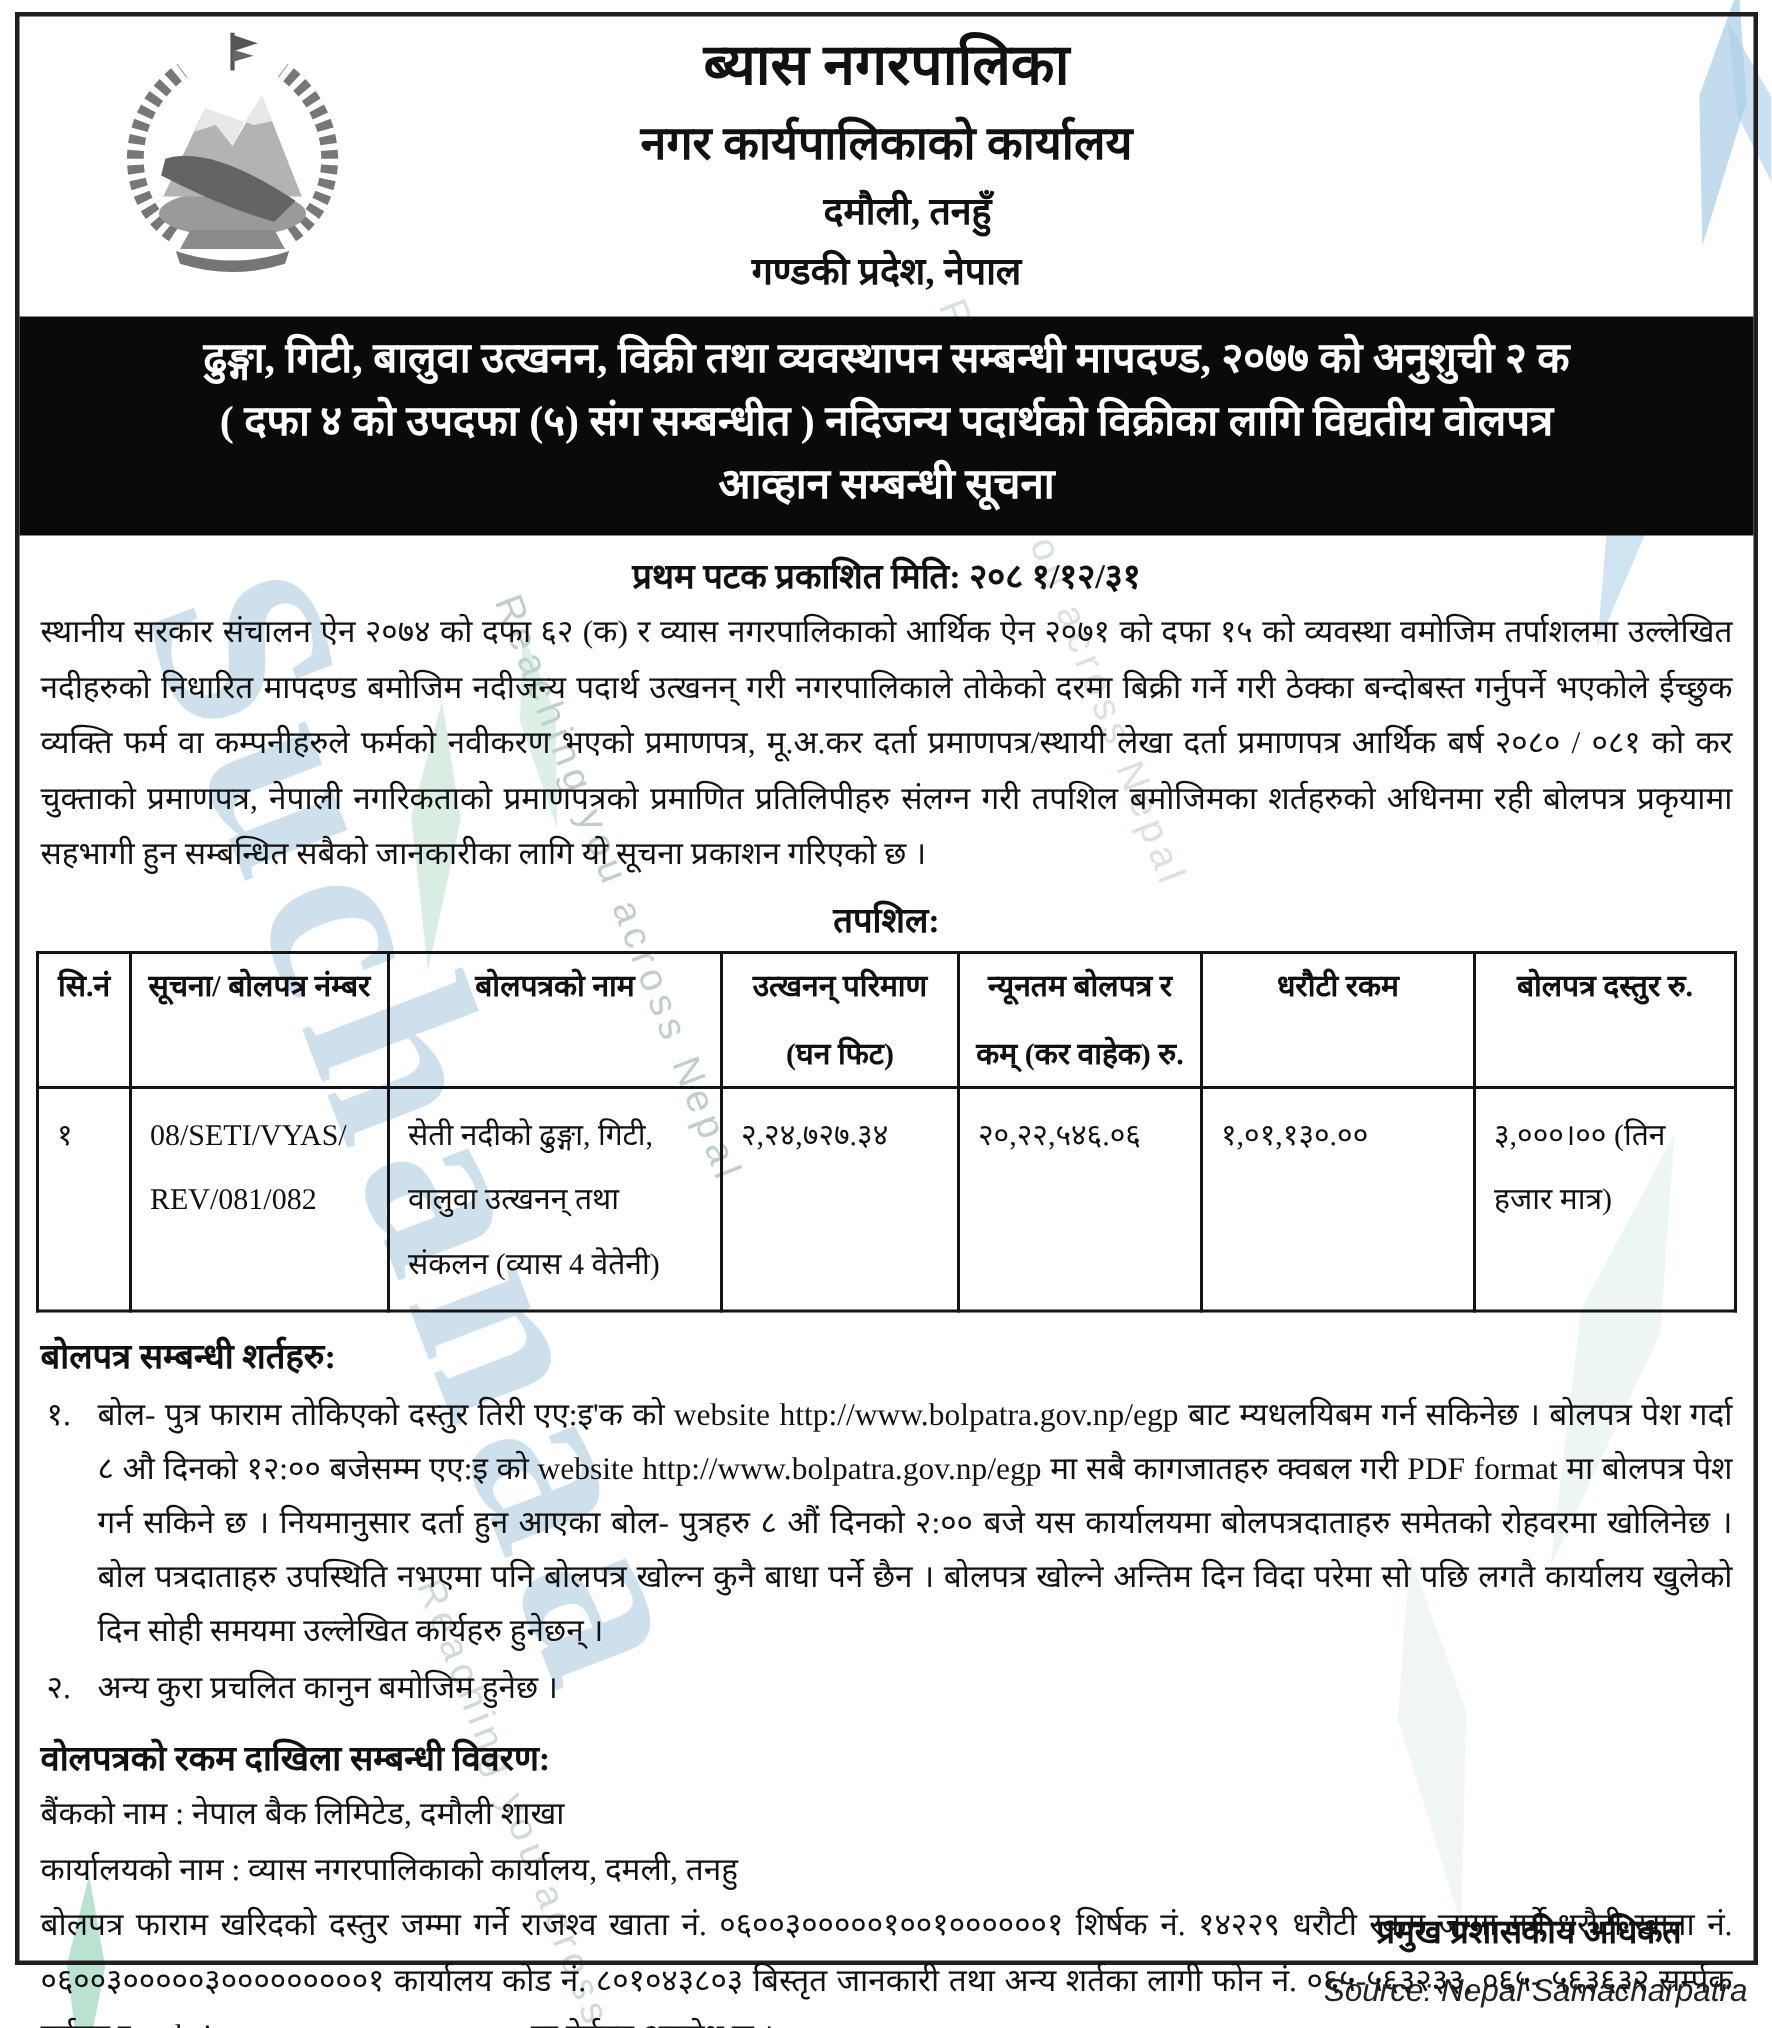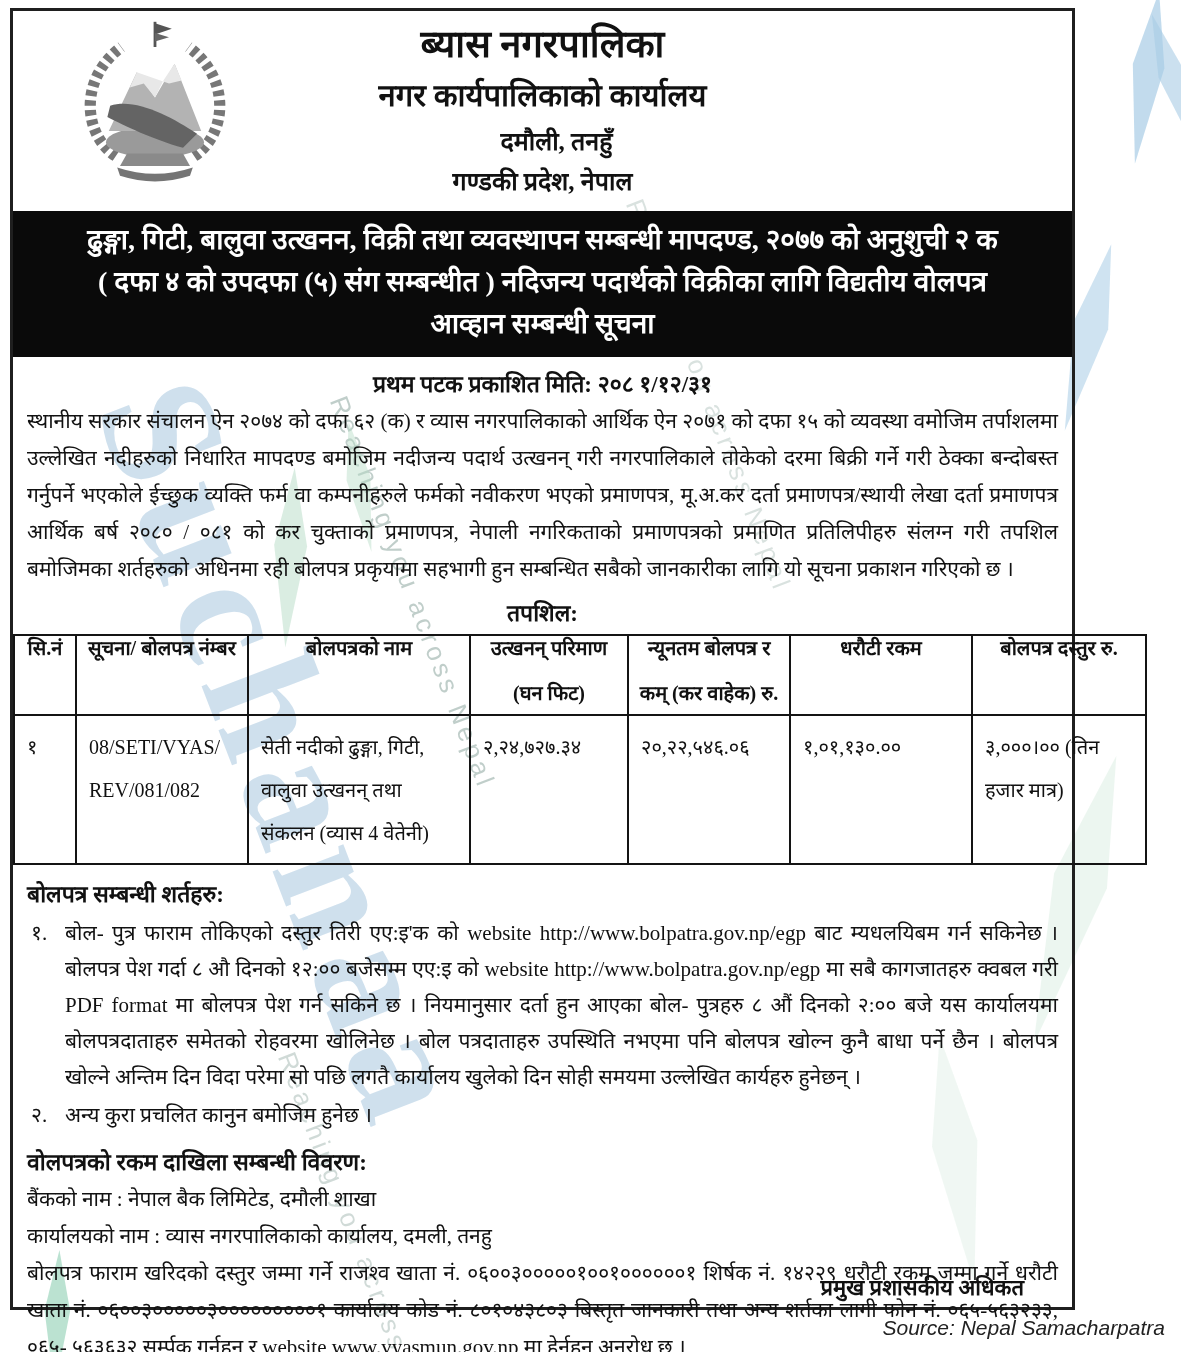--- a/index.html
+++ b/index.html
@@ -9,39 +9,39 @@
   .wm-layer{position:absolute;inset:0;z-index:0;pointer-events:none;}
   .wm-big{position:absolute;left:235px;top:355px;transform:rotate(69deg);transform-origin:0 0;
           font-size:165px;font-weight:bold;letter-spacing:12px;color:rgba(128,173,208,0.38);white-space:nowrap;}
   .wm-tag{position:absolute;transform:rotate(69deg);transform-origin:0 0;font-size:26px;
           letter-spacing:4px;color:rgba(140,165,158,0.55);white-space:nowrap;font-family:"Liberation Sans",sans-serif;}
   .wm-tag.t1{left:352px;top:392px;}
   .wm-tag.t2{left:648px;top:195px;opacity:.6;}
   .wm-tag.t3{left:300px;top:1048px;opacity:.75;}
   .kite{position:absolute;}
   
-  .doc{position:absolute;left:10px;top:8px;width:1065px;height:1302px;border:3px solid #1f1f1f;
+  .doc{position:absolute;left:10px;top:8px;width:1162px;height:1302px;border:3px solid #1f1f1f;
        box-sizing:border-box;z-index:1;background:transparent;}
   
   .hdr{position:relative;text-align:center;padding-top:10px;}
   .logo{position:absolute;left:58px;top:8px;width:168px;height:168px;}
   .hdr-muni{font-size:38px;font-weight:bold;line-height:46px;}
   .hdr-office{font-size:31px;font-weight:bold;line-height:42px;margin-top:8px;}
   .hdr-addr{font-size:25px;font-weight:bold;line-height:34px;margin-top:8px;padding-left:28px;}
   .hdr-prov{font-size:25px;font-weight:bold;line-height:34px;margin-top:6px;padding-bottom:12px;}
   
   .banner{background:#0a0a0a;color:#ffffff;text-align:center;padding:8px 18px 12px 18px;}
   .banner div{font-size:28px;font-weight:bold;line-height:42px;}
   
   .pub{ text-align:center;font-size:23px;font-weight:bold;margin-top:10px;}
   .intro{padding:4px 14px 0 14px;font-size:21px;line-height:37px;text-align:justify;}
   .tbl-title{text-align:center;font-size:23px;font-weight:bold;margin:8px 0 6px 0;}
   table{border-collapse:collapse;table-layout:fixed;width:1132px;margin:0 auto;}
   th,td{border:2px solid #141414;vertical-align:top;background:transparent;}
-  th{font-size:20px;font-weight:bold;padding:0 4px 8px 4px;text-align:center;line-height:1.25;}
+  th{font-size:20px;font-weight:bold;padding:10px 4px 8px 4px;text-align:center;line-height:1.25;}
   .th-l2{display:block;margin-top:20px;font-family:Liberation Serif, serif;}
   td{font-size:20px;padding:10px 10px 8px 12px;line-height:2.15;text-align:left;}
   td.num{text-align:left;}
   
   .sec-head{font-size:23px;font-weight:bold;margin:12px 14px 4px 14px;}
   .cond-item{display:flex;padding:2px 14px 0 18px;font-size:21px;line-height:36px;}
   .cond-num{flex:0 0 34px;}
   .cond-text{flex:1;text-align:justify;}
   .pay-line{padding:0 14px;font-size:21px;line-height:37px;}
   .pay-details{padding:0 14px;font-size:21px;line-height:37px;text-align:justify;}

